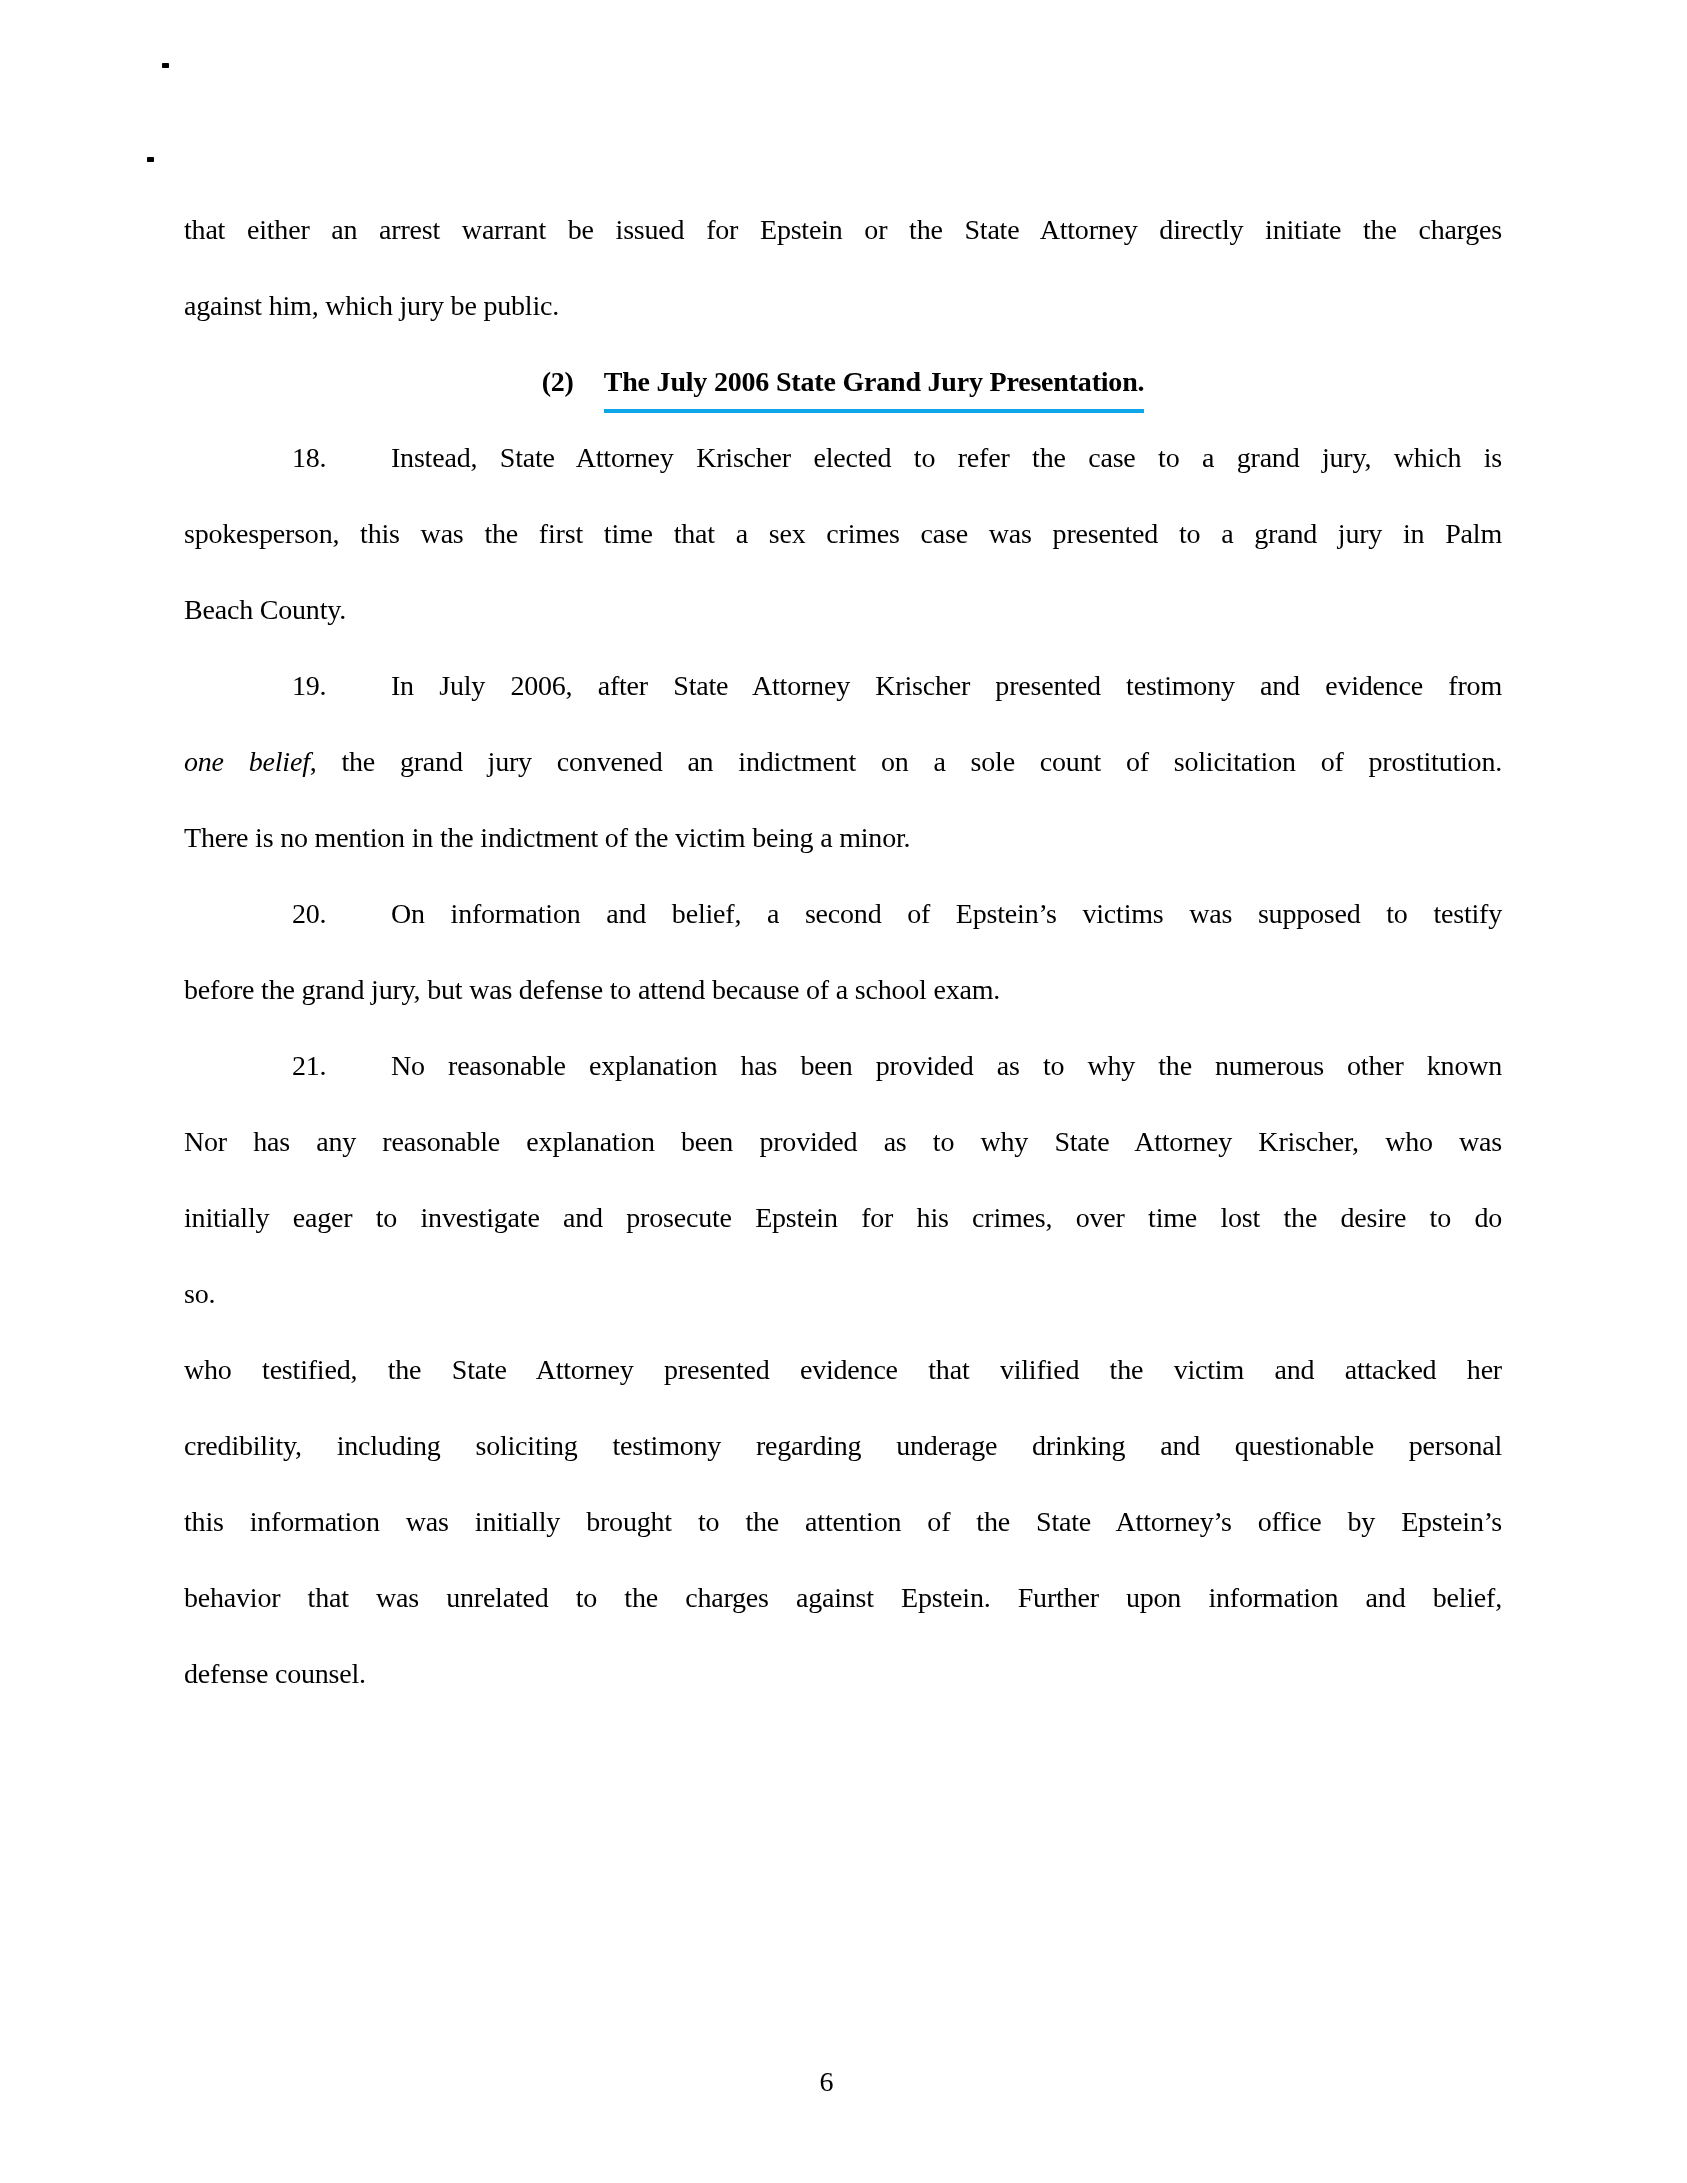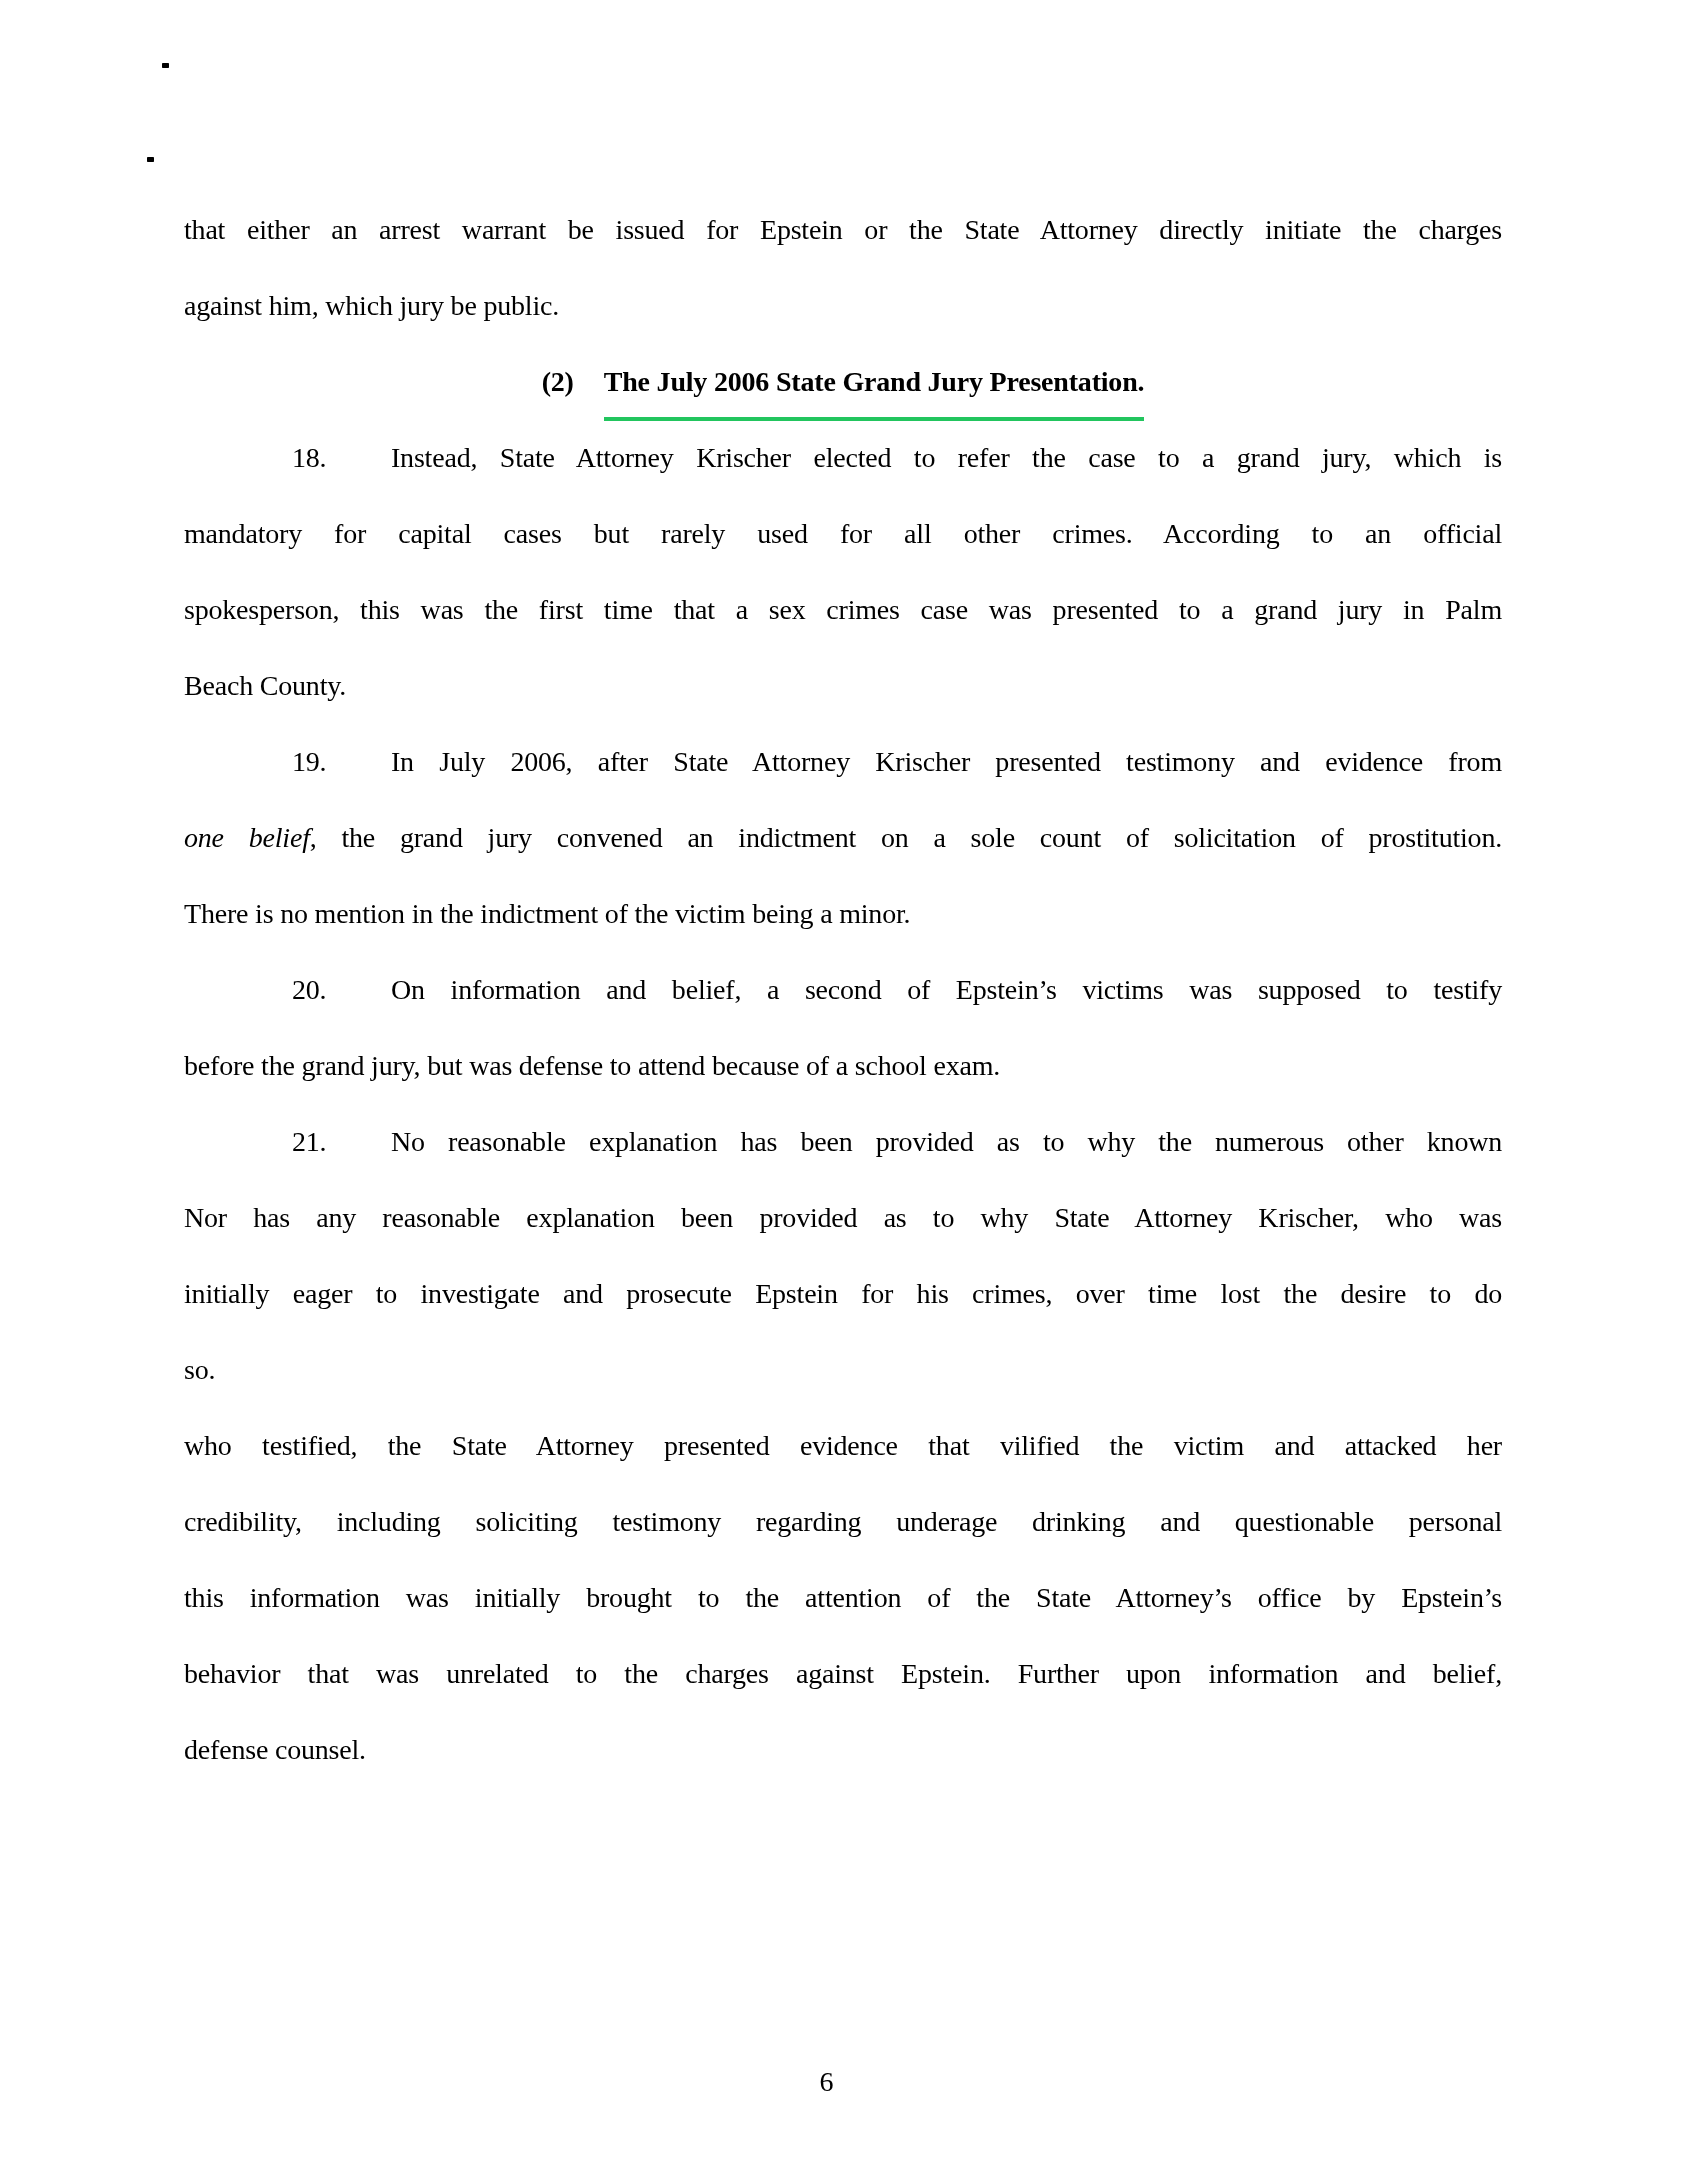--- a/index.html
+++ b/index.html
@@ -44,22 +44,22 @@
   }
   .heading {
     text-align: center;
     text-align-last: center;
     font-weight: bold;
   }
   .h-num {
     margin-right: 30px;
   }
   .h-title {
-    border-bottom: 4px solid #22c55e;
-    padding-bottom: 20px;
+    border-bottom: 4px solid #0ea5e9;
+    padding-bottom: 12px;
   }
   .it {
     font-style: italic;
   }
   .page-number {
     position: absolute;
     left: 777px;
     top: 2044px;
     width: 99px;
     height: 76px;
@@ -90,21 +90,20 @@
     <div class="line end">against him, which jury be public.</div>
 
     <div class="line heading">
       <span class="h-num">(2)</span><span class="h-title">The July 2006 State Grand Jury Presentation.</span>
     </div>
 
     <div class="line justify">
       <span class="pnum">18.</span><span>Instead, State Attorney Krischer elected to refer the case to a grand jury, which is</span>
     </div>
 
-    <div class="line justify">mandatory for capital cases but rarely used for all other crimes.  According to an official</div>
 
     <div class="line justify">spokesperson, this was the first time that a sex crimes case was presented to a grand jury in Palm</div>
 
     <div class="line end">Beach County.</div>
 
     <div class="line justify">
       <span class="pnum">19.</span><span>In July 2006, after State Attorney Krischer presented testimony and evidence from</span>
     </div>
 
     <div class="line justify">

